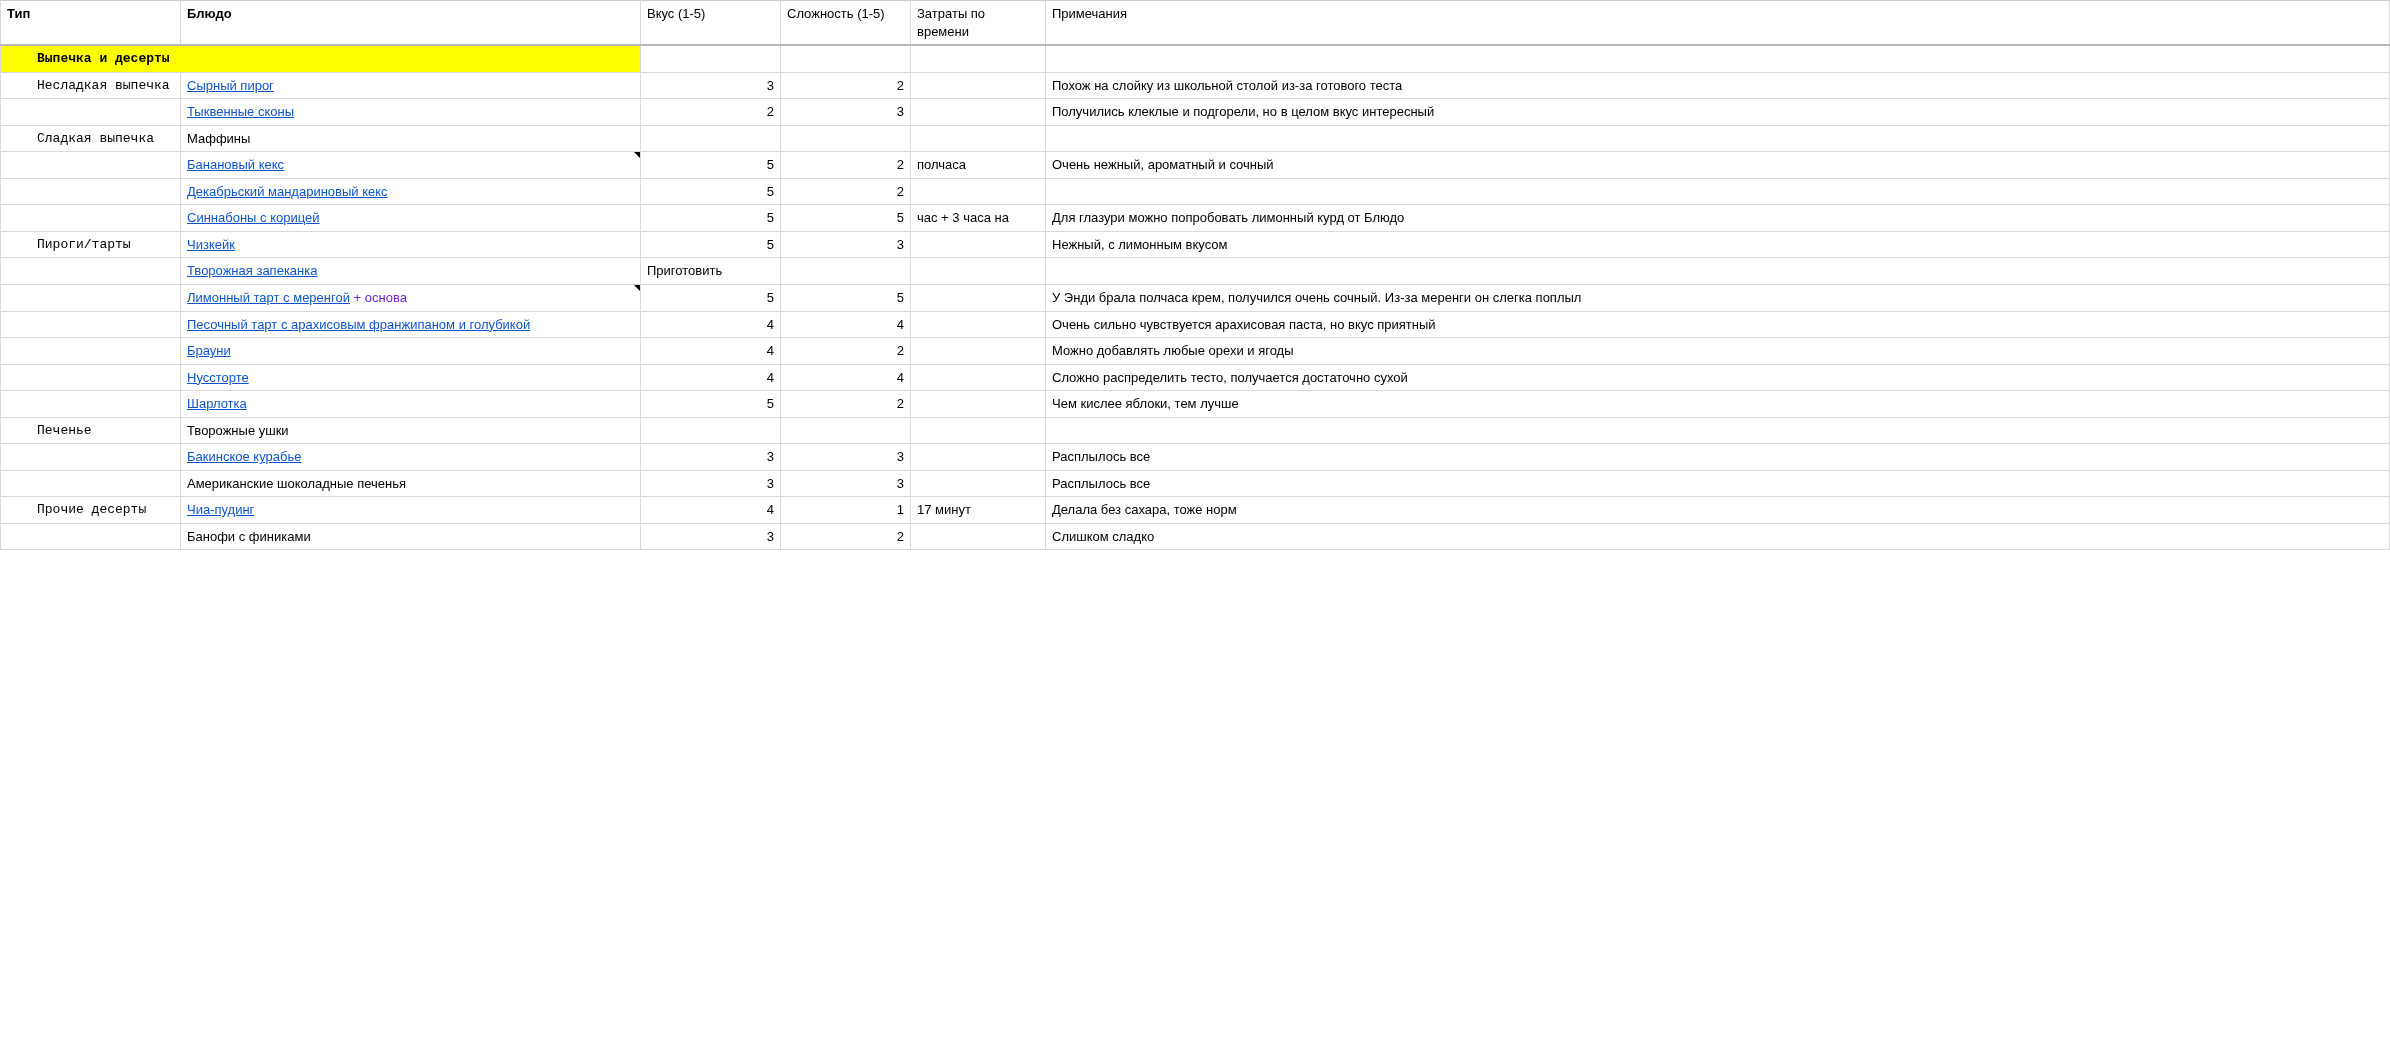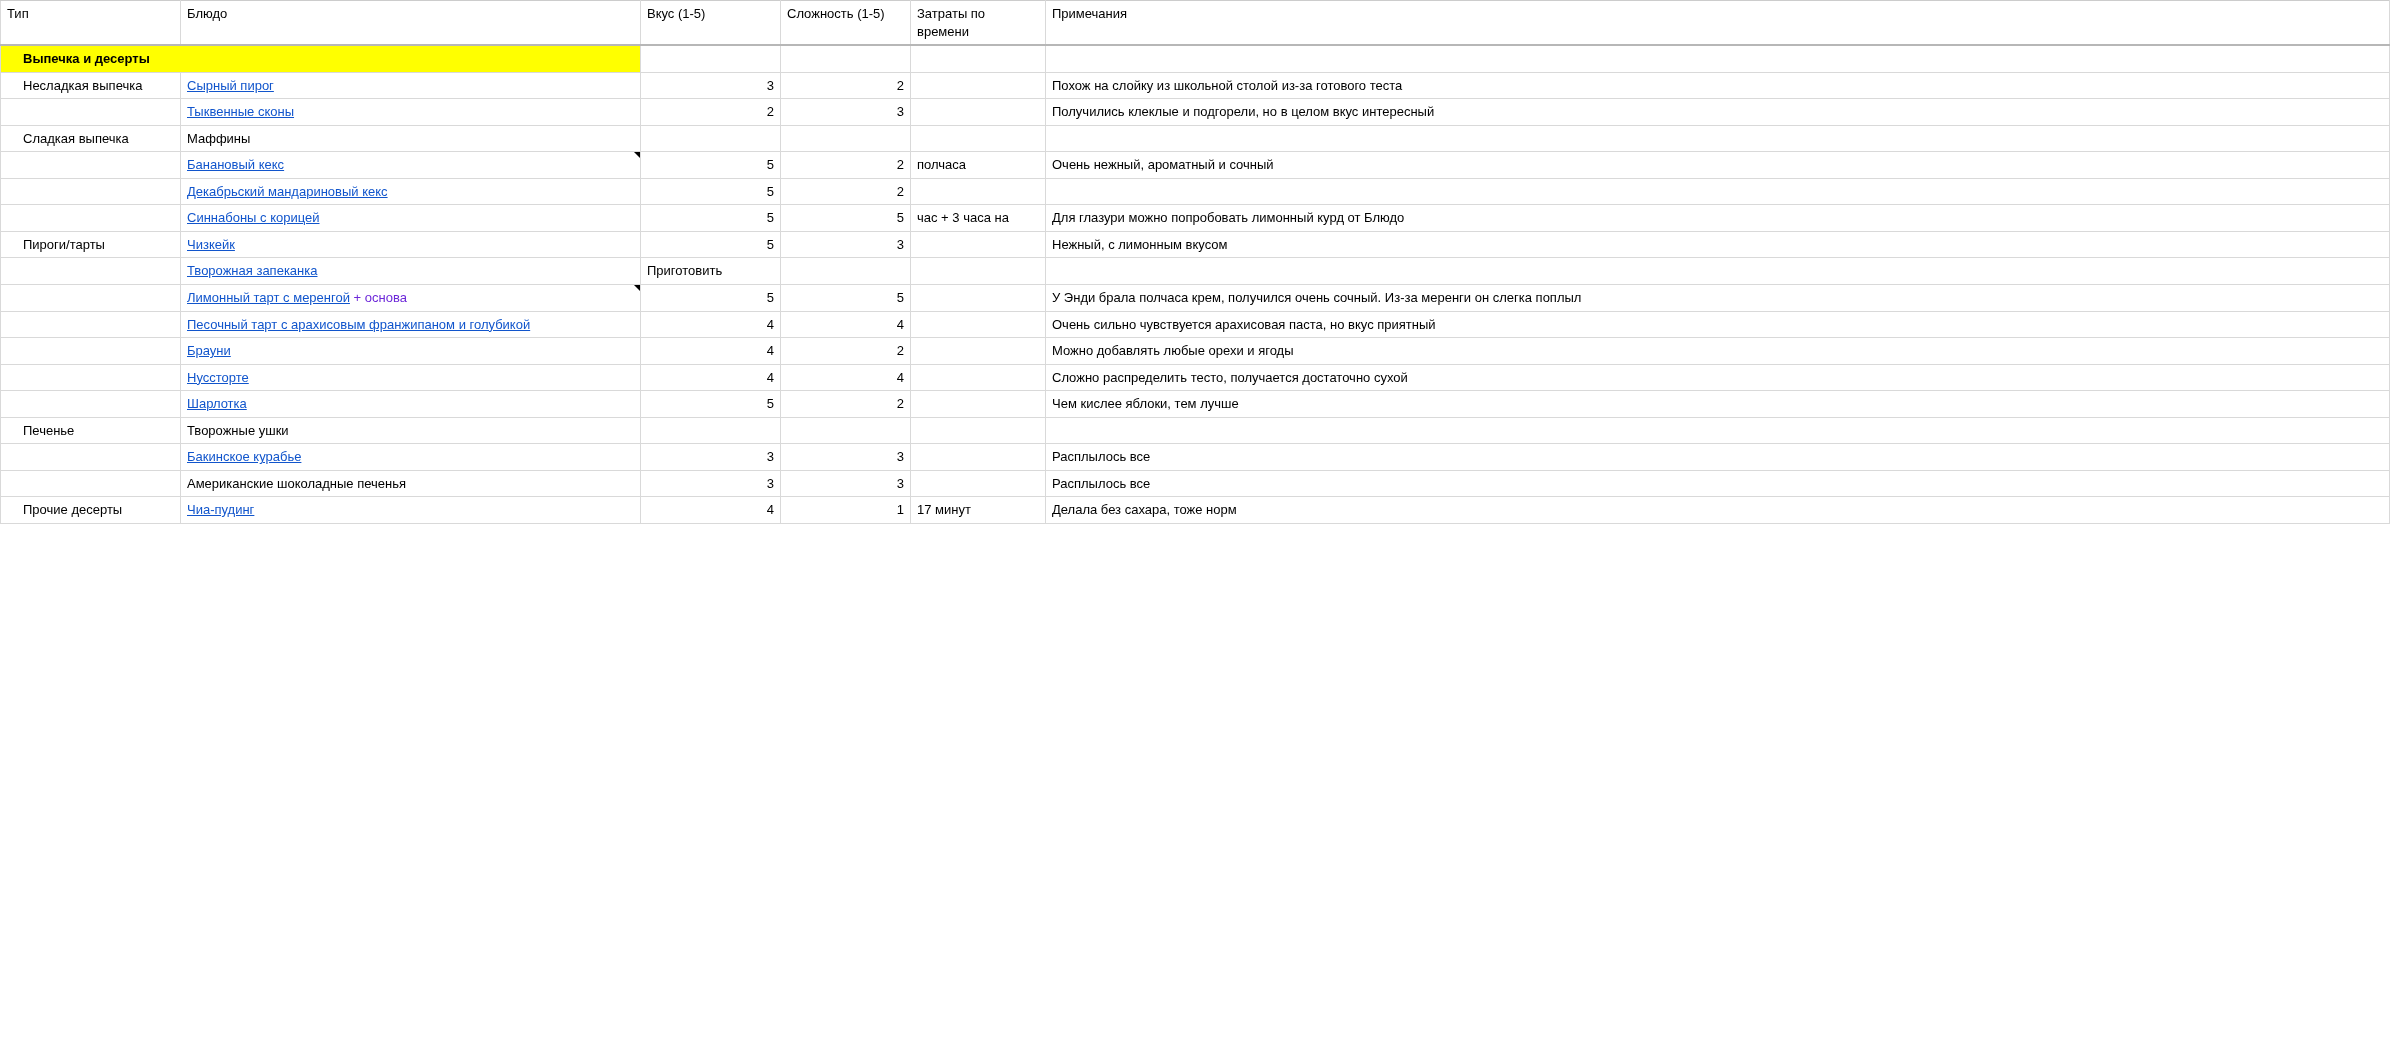--- a/index.html
+++ b/index.html
@@ -31,24 +31,24 @@
     white-space: normal;
     word-wrap: break-word;
   }
   thead th {
     font-weight: 400;
     border-top: 1px solid #ccc;
     border-bottom: 2px solid #b7b7b7;
     background: #fff;
     vertical-align: top;
   }
-  thead th.bold { font-weight: 400; }
+  thead th.bold { font-weight: 700; }
 
   td.num { text-align: right; }
-  td.indent { padding-left: 22px; }
+  td.indent { padding-left: 36px; font-family: Liberation Mono, monospace; }
 
   .section-row td:first-child {
     background: #ffff00;
     font-weight: 700;
   }
 
   a.dish-link {
     color: #1155cc;
     text-decoration: underline;
   }
@@ -225,14 +225,22 @@
         <td>Расплылось все</td>
       </tr>
       <tr>
         <td class="indent">Прочие десерты</td>
         <td><a class="dish-link" href="#">Чиа-пудинг</a></td>
         <td class="num">4</td>
         <td class="num">1</td>
         <td>17 минут</td>
         <td>Делала без сахара, тоже норм</td>
       </tr>
+      <tr>
+        <td class="indent"></td>
+        <td>Банофи с финиками</td>
+        <td class="num">3</td>
+        <td class="num">2</td>
+        <td></td>
+        <td>Слишком сладко</td>
+      </tr>
     </tbody>
 </table>
 
 </body></html>

